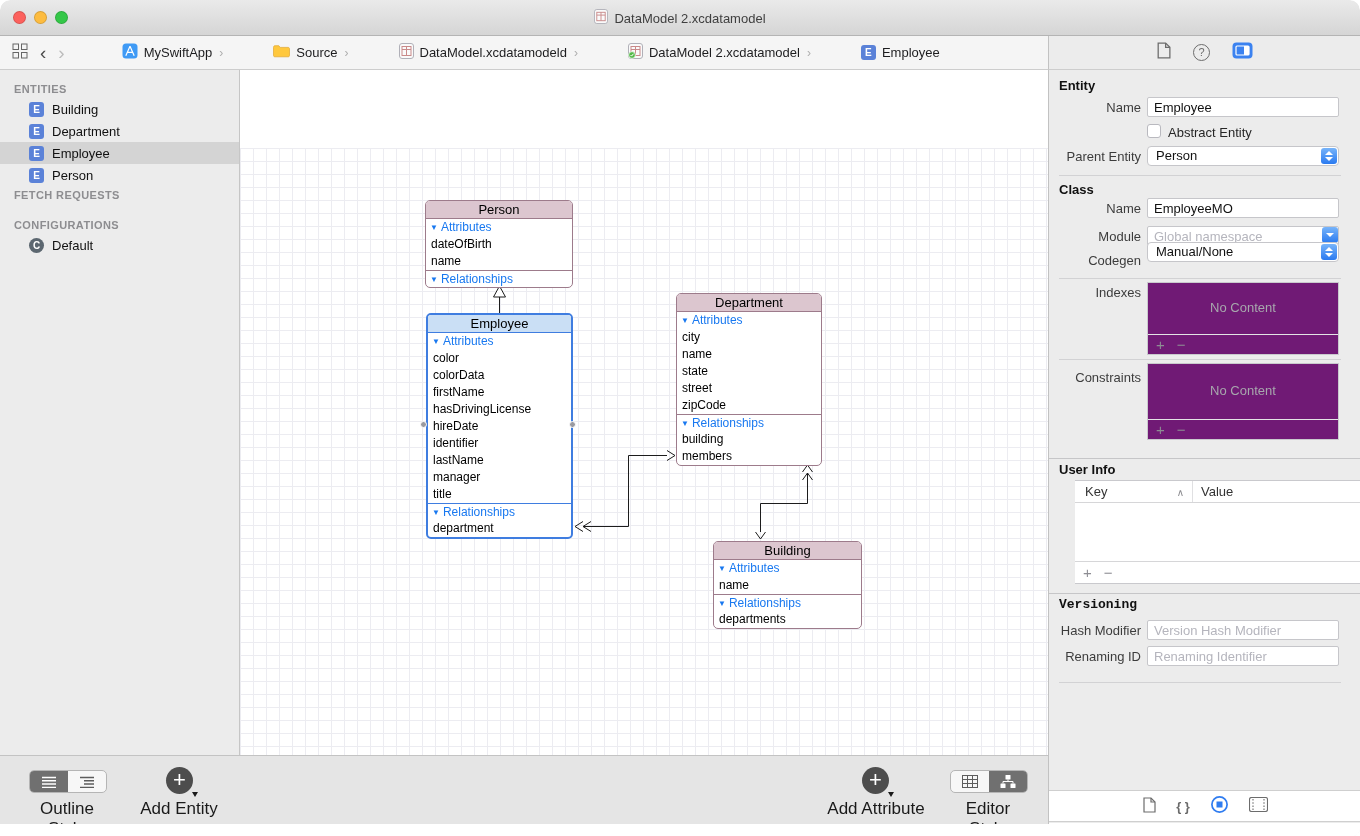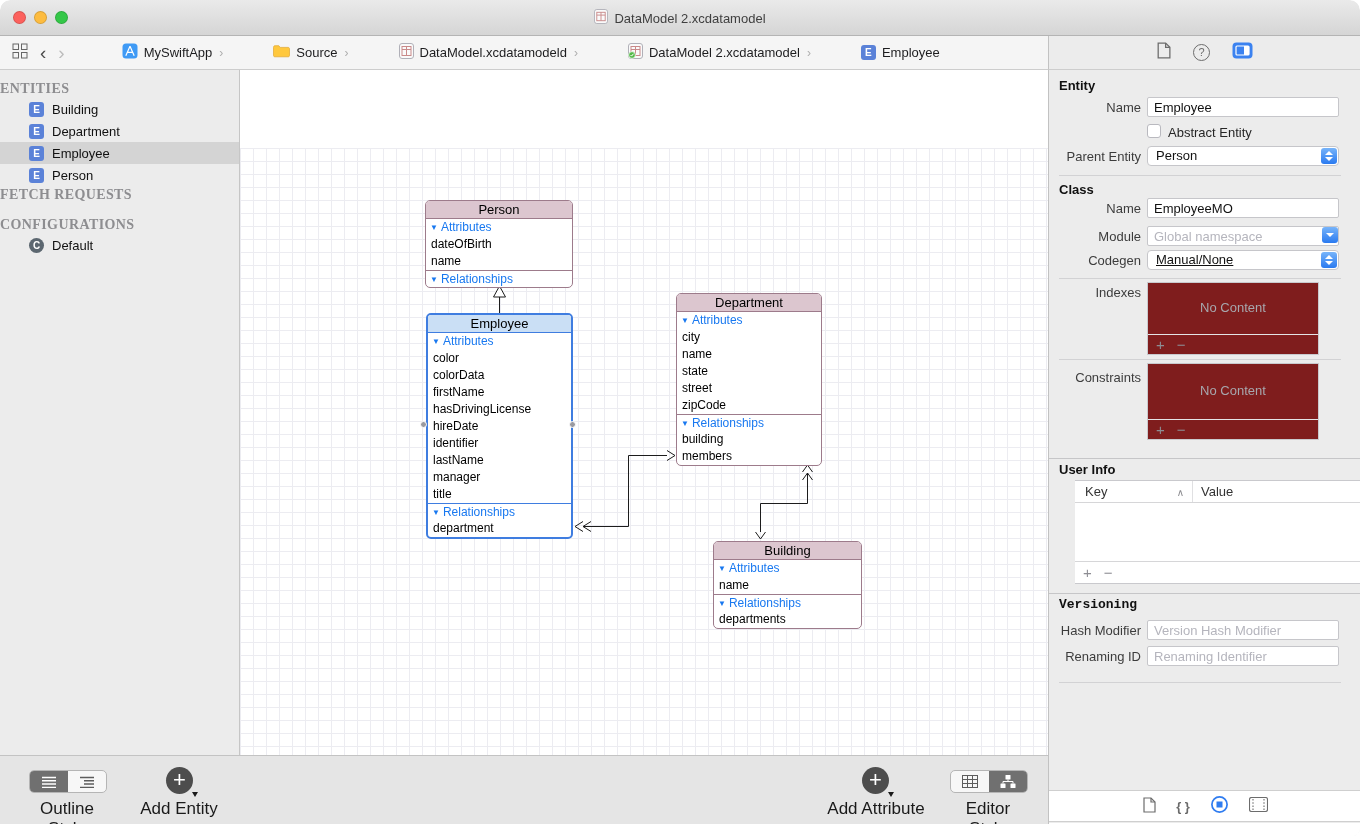--- a/index.html
+++ b/index.html
@@ -27,21 +27,21 @@
   .badge.circle { border-radius:50%; background:#5c6770; }
 
   
   .inspector-header { position:absolute; left:1048px; top:36px; width:312px; height:34px; background:#ececec;
     border-bottom:1px solid #cdcdcd; border-left:1px solid #c2c2c2; display:flex; align-items:center; justify-content:center; gap:22px; }
   .help-circle { width:17px; height:17px; border:1.5px solid #6c6c6c; border-radius:50%; color:#6c6c6c; font-size:11px;
     text-align:center; line-height:14px; display:inline-block; }
 
   
   .sidebar { position:absolute; left:0; top:70px; width:240px; height:685px; background:#ececec; border-right:1px solid #c6c6c6; font-size:13px; padding-top:10px; }
-  .side-header { height:18px; line-height:18px; color:#8d8d90; font-size:14px; font-weight:bold; letter-spacing:.4px;font-family:Liberation Serif, serif; }
+  .side-header { height:18px; line-height:18px; padding-left:14px; color:#8d8d90; font-size:11px; font-weight:bold; letter-spacing:.4px; }
   .side-item { height:22px; display:flex; align-items:center; padding-left:29px; gap:8px; color:#111; }
   .side-item.selected { background:#d4d4d4; }
   .mt16 { } .mt12 { margin-top:12px; }
 
   
   .canvas { position:absolute; left:240px; top:70px; width:808px; height:685px; background:#fff; overflow:hidden; }
   .grid { position:absolute; left:0; top:78px; width:808px; height:607px;
     background-image:linear-gradient(to right,#ececf1 1px,transparent 1px),linear-gradient(to bottom,#ececf1 1px,transparent 1px);
     background-size:13px 13px; }
   .connections { position:absolute; left:0; top:0; pointer-events:none; }
@@ -64,21 +64,21 @@
   .field { position:absolute; left:98px; width:192px; height:20px; border:1px solid #c6c6ca; border-radius:2px; background:#fff;
     font-family:"Liberation Sans", sans-serif; font-size:13px; padding:0 6px; color:#111; outline:none; }
   .field::placeholder { color:#b5b5bd; }
   .popup { position:absolute; left:98px; width:192px; height:20px; background:#fff; border:1px solid #c6c6ca; border-radius:4px; line-height:18px; padding-left:8px; color:#111; }
   .popup .btn { position:absolute; right:1px; top:1px; width:16px; height:16px; background:linear-gradient(#77b4fa,#2a7af0); border-radius:3px; }
   .tri-up { position:absolute; left:4px; top:3px; width:0; height:0; border-left:4px solid transparent; border-right:4px solid transparent; border-bottom:4px solid #fff; }
   .tri-down { position:absolute; left:4px; top:9px; width:0; height:0; border-left:4px solid transparent; border-right:4px solid transparent; border-top:4px solid #fff; }
   .tri-down.solo { top:6px; }
   .checkbox { position:absolute; left:98px; width:14px; height:14px; background:#fff; border:1px solid #b9b9bf; border-radius:3px; }
   .hr { position:absolute; left:10px; width:282px; height:1px; background:#d2d2d4; }
-  .empty-box { position:absolute; left:98px; width:172px; background:#7f1d1d; border:1px solid #c9c9cd; }
+  .empty-box { position:absolute; left:98px; width:192px; background:#701a75; border:1px solid #c9c9cd; }
   .nc { display:block; text-align:center; color:#a7a7ad; }
   .box-foot { position:absolute; bottom:0; left:0; right:0; height:20px; border-top:1px solid #e4e4e6; color:#8d8d93; font-size:15px; line-height:19px; padding-left:8px; }
   .box-foot span { margin-right:12px; }
   .ui-head { position:absolute; left:0; width:312px; height:22px; border-top:1px solid #c6c6c8; line-height:22px; padding-left:10px; font-weight:bold; color:#101010; }
   .ui-table { position:absolute; left:0; width:302px; background:#fff; border:1px solid #c9c9cd; border-left:none; }
   .ui-thead { height:22px; display:flex; border-bottom:1px solid #d6d6d8; color:#333; }
   .ui-th-key { width:118px; padding-left:10px; line-height:22px; border-right:1px solid #e0e0e2; position:relative; }
   .sort-caret { position:absolute; right:8px; top:1px; color:#8a8a8e; font-size:10px; }
   .ui-th-val { padding-left:8px; line-height:22px; }
   .ui-body { height:58px; }
@@ -325,21 +325,21 @@
 
     <div class="ins-h" style="top:112px;">Class</div>
     <div class="lbl" style="top:131px;">Name</div>
     <input class="field" style="top: 128px;" readonly="" value="EmployeeMO">
     <div class="lbl" style="top:159px;">Module</div>
     <input class="field" style="top: 156px;" readonly="" placeholder="Global namespace">
     <span class="btn" style="position:absolute; left:273px; top:157px; width:16px; height:16px; background:linear-gradient(#77b4fa,#2a7af0); border-radius:3px;">
         <span class="tri-down solo" style="position:absolute;"></span>
       </span>
     <div class="lbl" style="top:183px;">Codegen</div>
-    <div class="popup" style="top:180px;text-decoration:underline;">
+    <div class="popup" style="top:172px;">
       <span>Manual/None</span>
       <span class="btn">
           <span class="tri-up"></span>
           <span class="tri-down"></span>
         </span>
     </div>
     <div class="hr" style="top:208px;"></div>
 
     <div class="lbl" style="top:215px;">Indexes</div>
     <div class="empty-box" style="top:212px; height:73px;">

